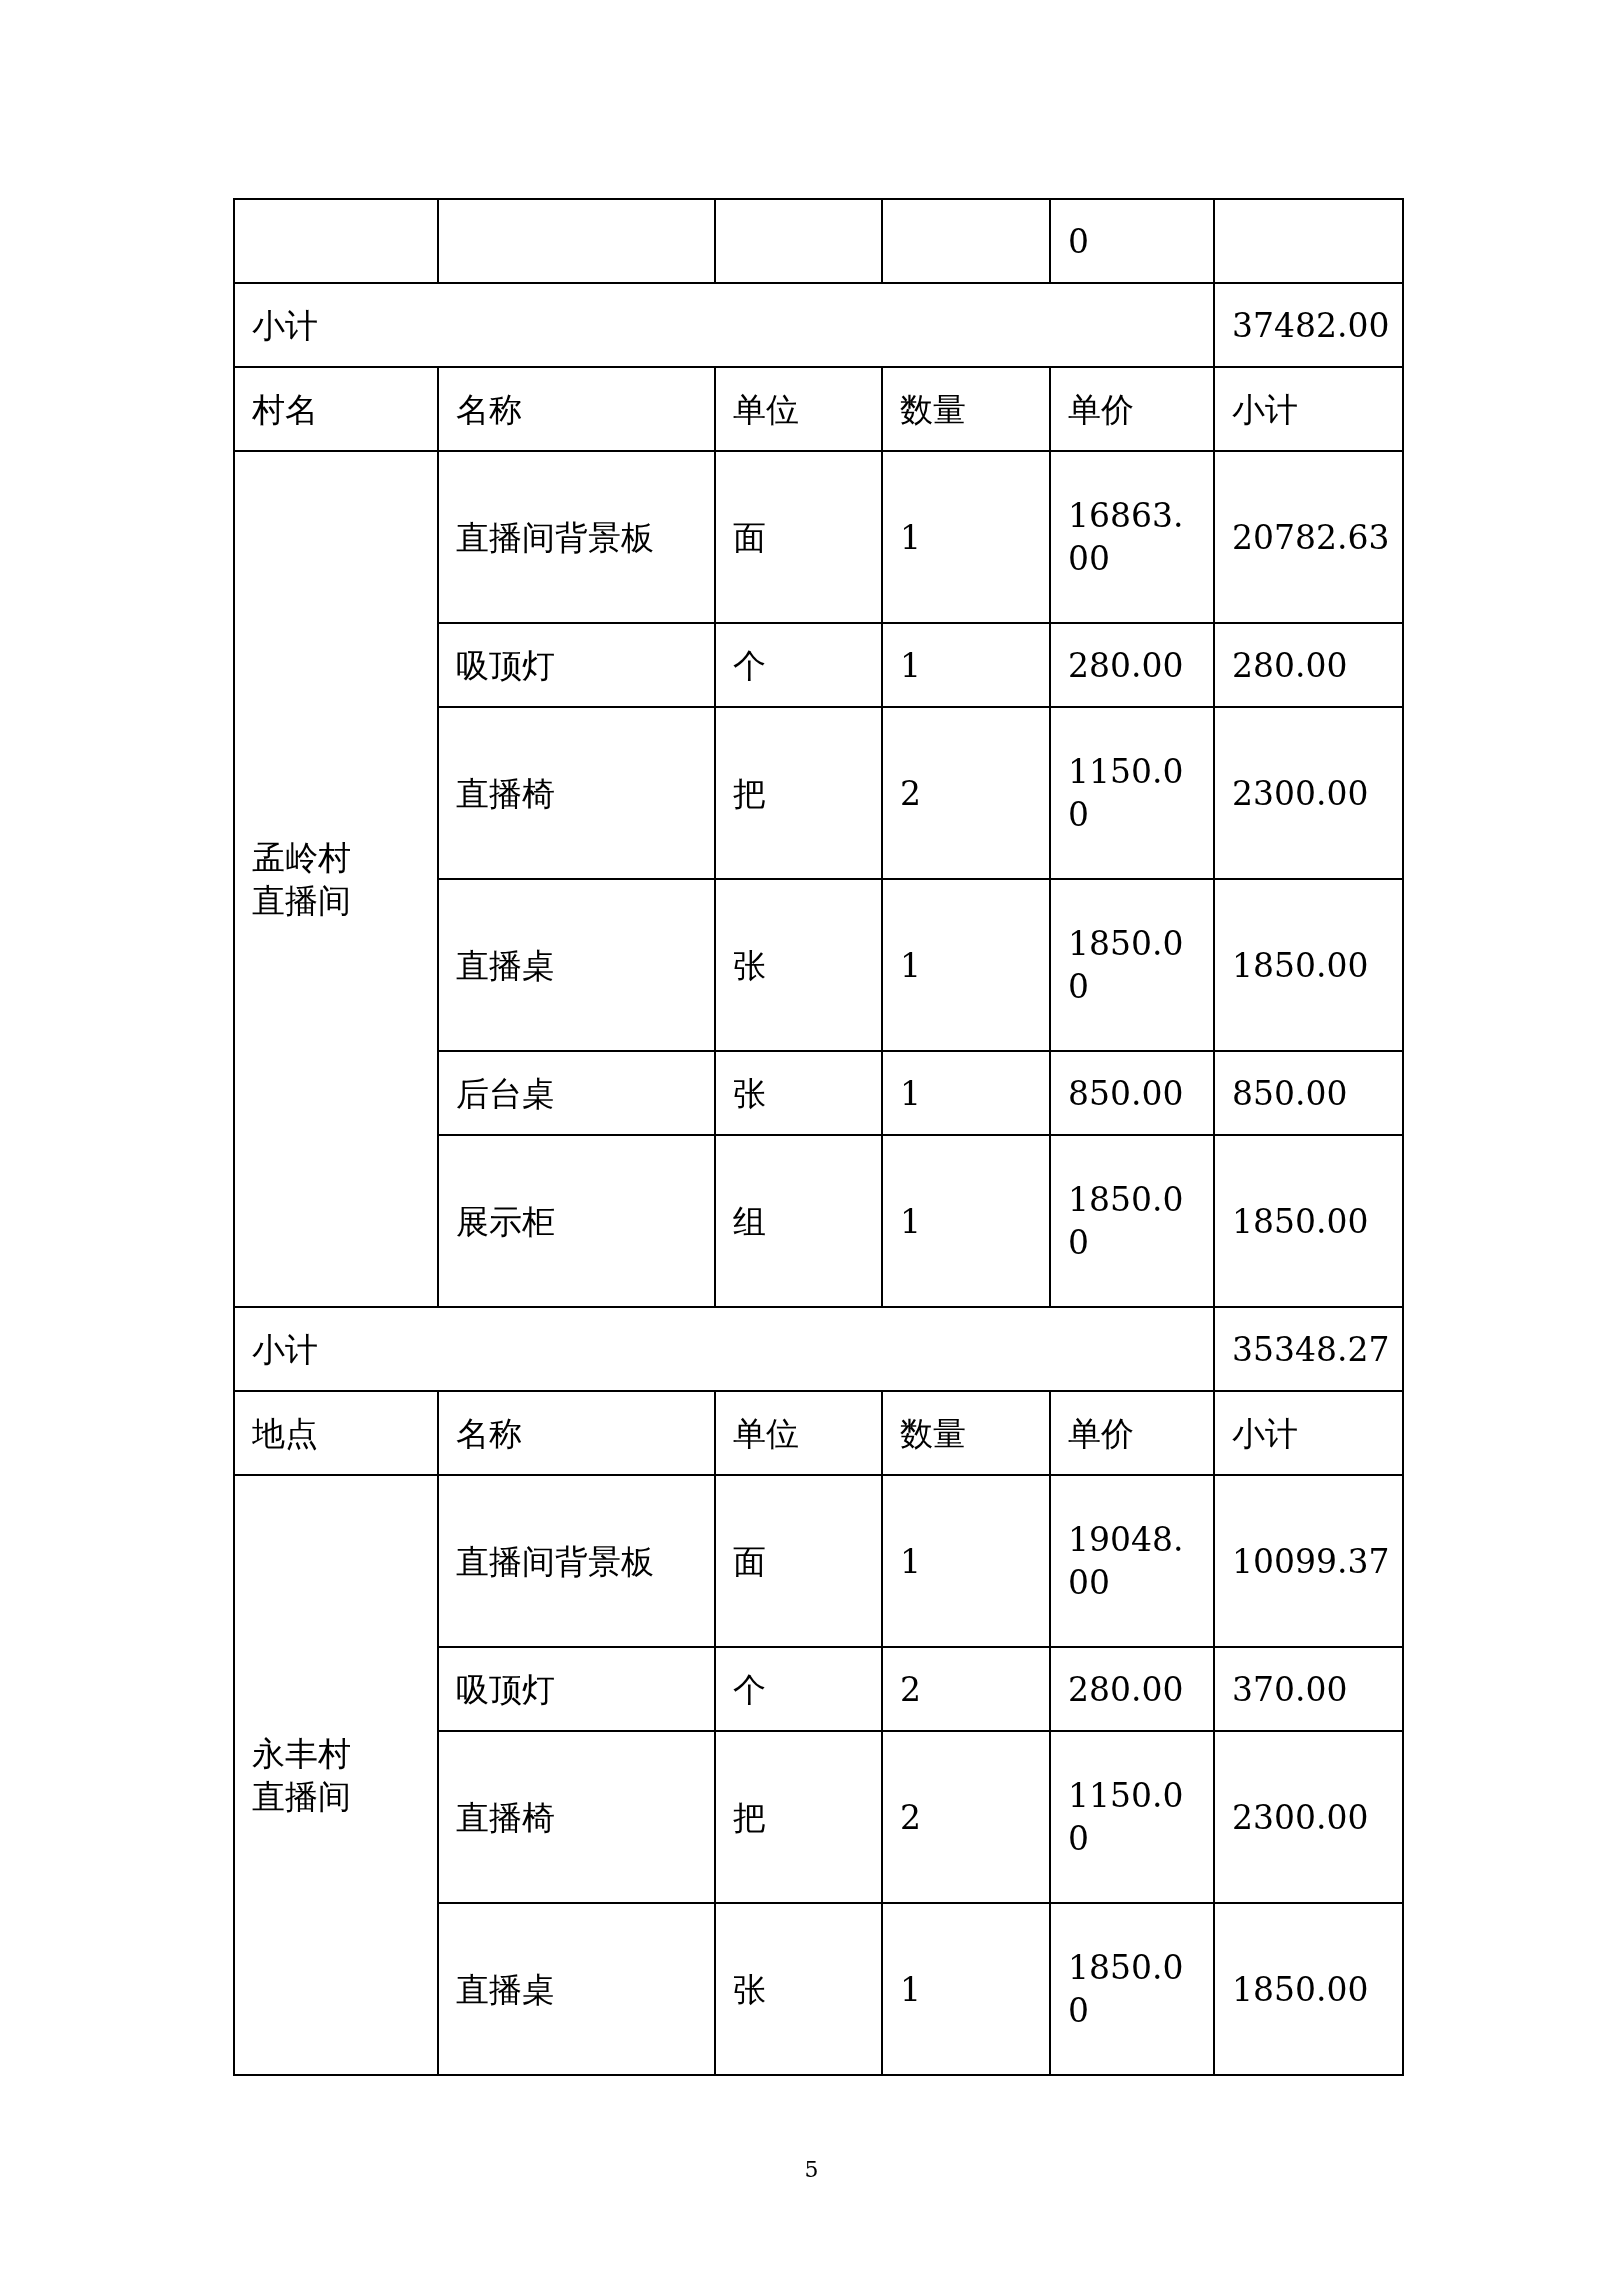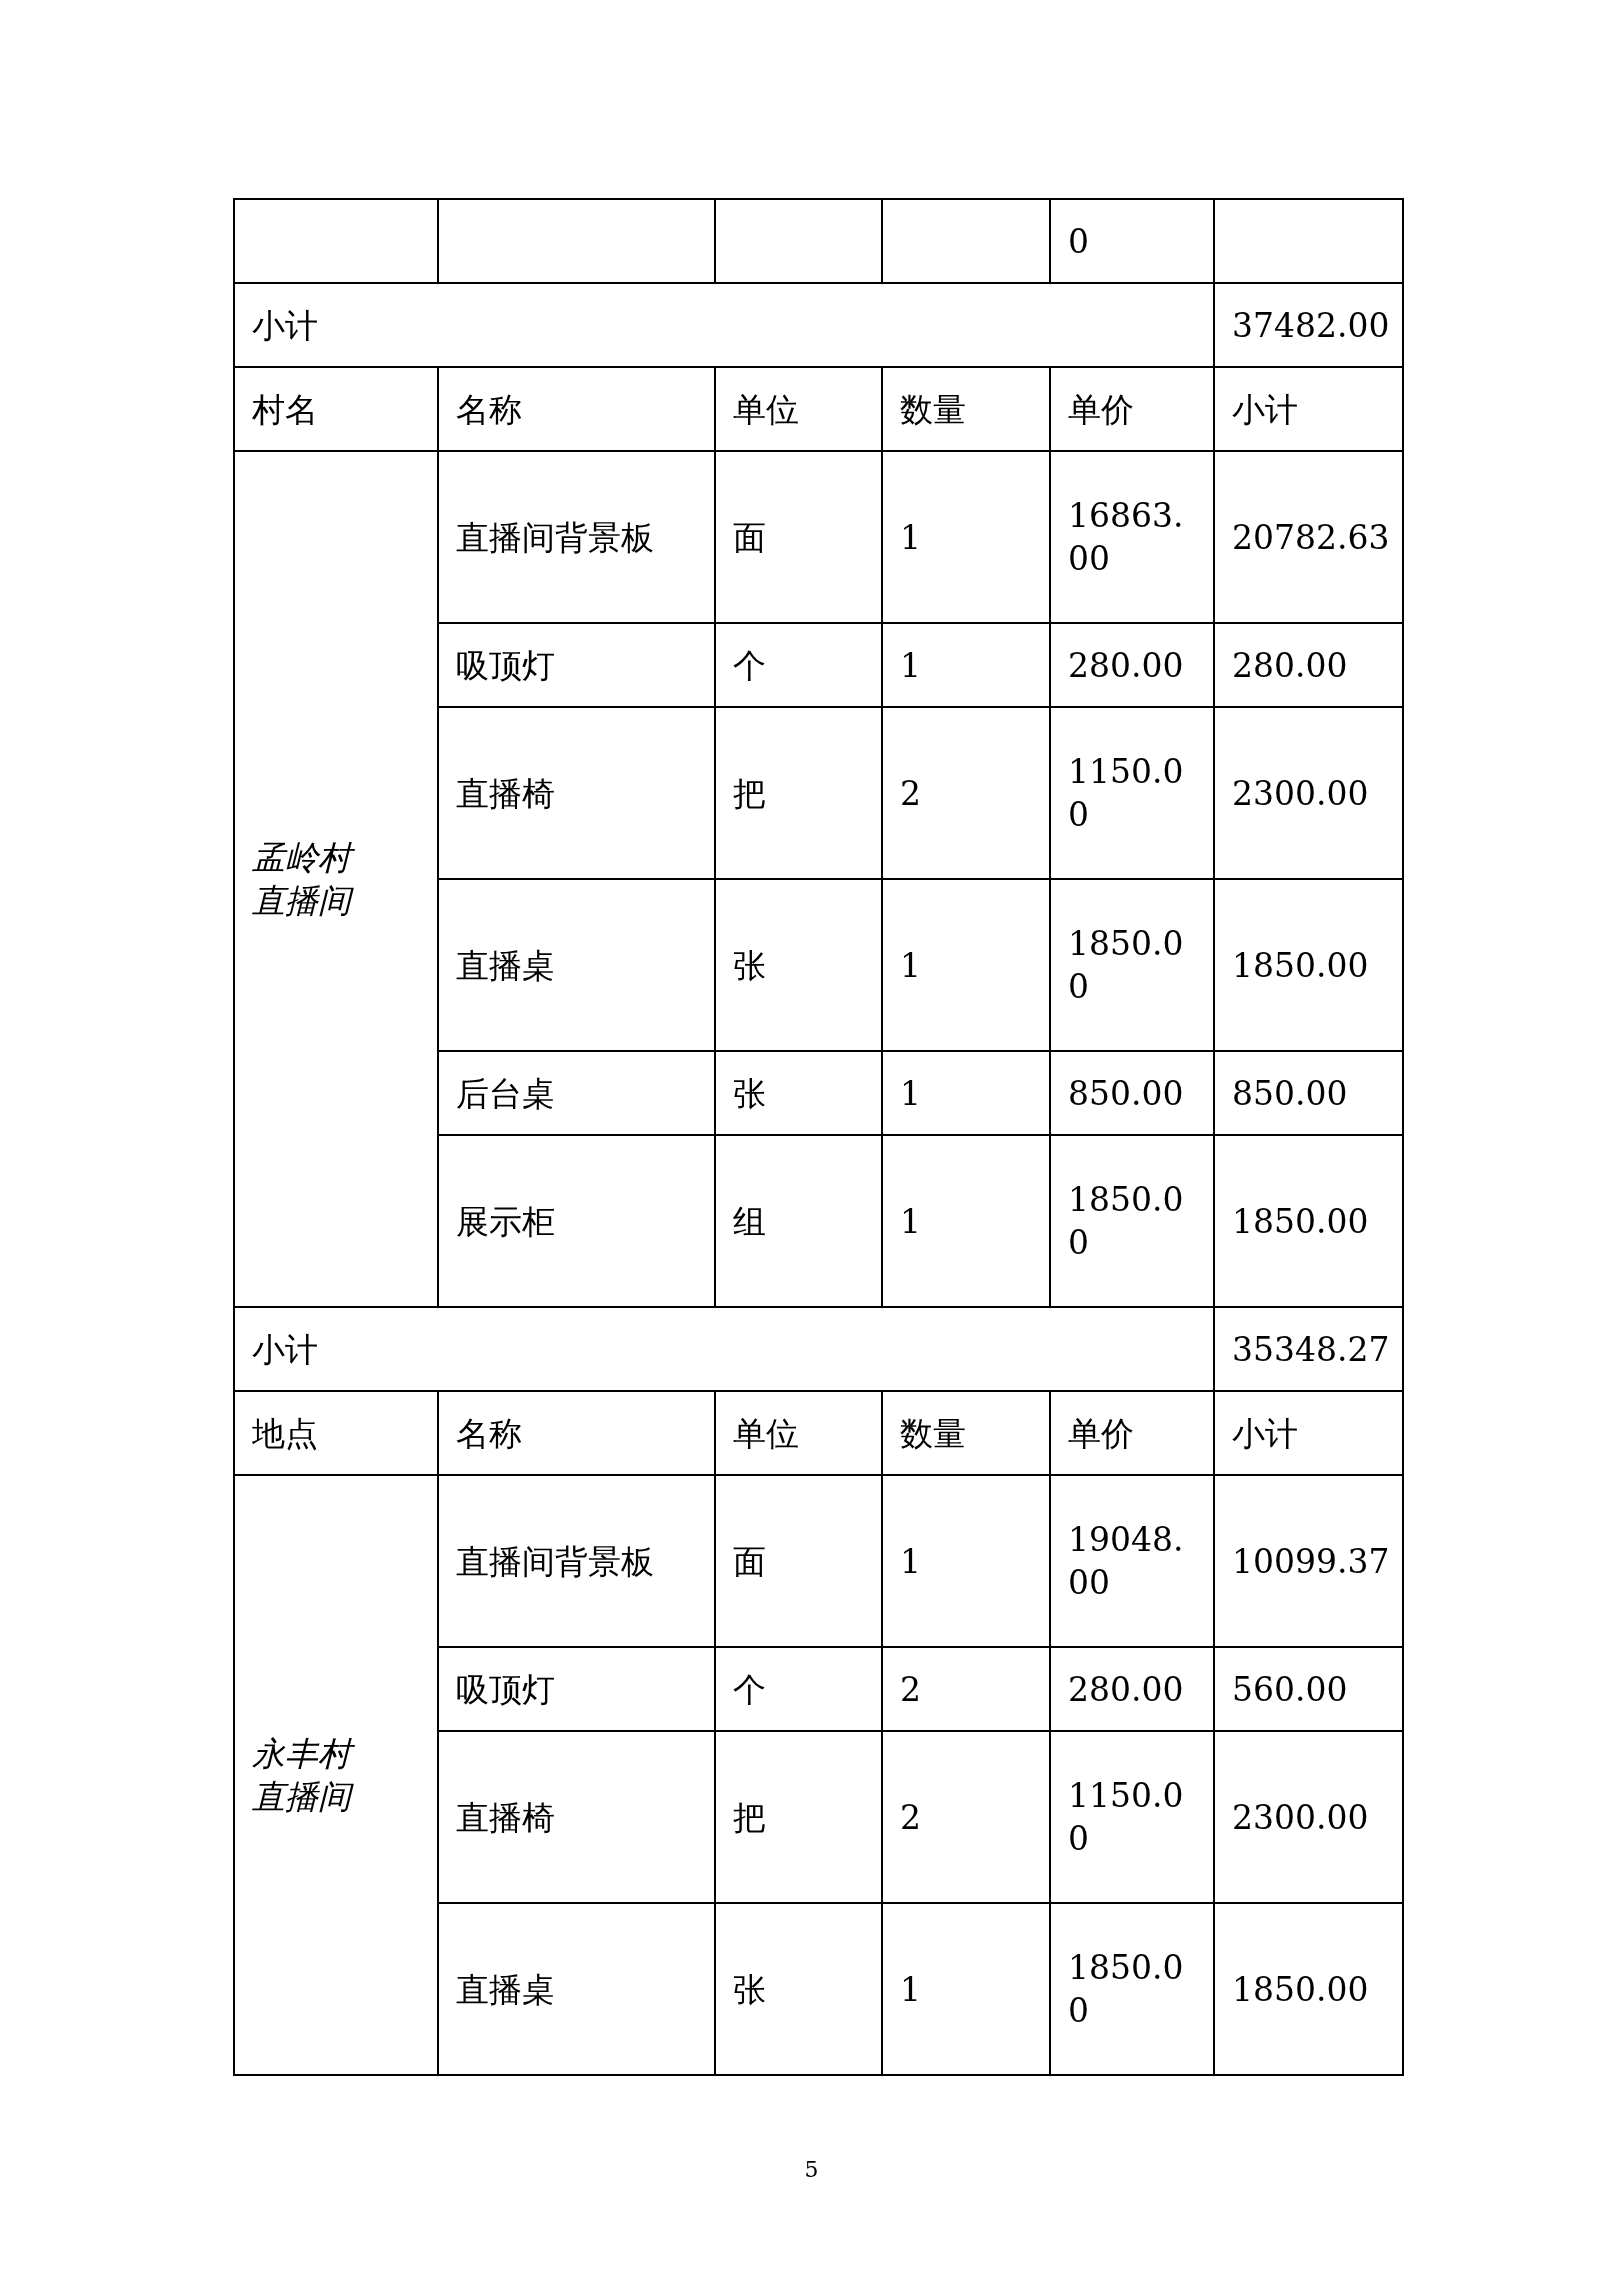--- a/index.html
+++ b/index.html
@@ -6,21 +6,21 @@
   body { width:1623px; height:2295px; position:relative; overflow:hidden;
          font-family:"DejaVu Serif","Liberation Serif",serif; color:#000; }
   #page { position:absolute; left:0; top:0; width:1623px; height:2295px; }
   table.doc { position:absolute; left:233px; top:198px; border-collapse:collapse;
               table-layout:fixed; width:1169px; }
   table.doc td { border:2.6px solid #000; padding:0 0 0 17px; vertical-align:middle;
                  font-size:33px; line-height:43px; text-align:left; overflow:hidden; }
   .r1 { height:84px; }
   .r2 { height:172px; }
   .wrap { word-break:break-all; line-height:86px; }
-  .village { line-height:86px;font-style:italic; }
+  .village { line-height:86px; }
   .pagenum { position:absolute; top:2157px; left:0; width:1623px; text-align:center;
              font-size:22px; }
 </style>
 </head>
 <body>
 
 <div id="page">
 <table class="doc">
   <colgroup>
     <col style="width:204px">
@@ -115,21 +115,21 @@
       <td>面</td>
       <td>1</td>
       <td class="wrap"><span>19048.</span><br><span>00</span></td>
       <td>10099.37</td>
     </tr>
     <tr class="r1">
       <td>吸顶灯</td>
       <td>个</td>
       <td>2</td>
       <td>280.00</td>
-      <td>560.00</td>
+      <td>370.00</td>
     </tr>
     <tr class="r2">
       <td>直播椅</td>
       <td>把</td>
       <td>2</td>
       <td class="wrap"><span>1150.0</span><br><span>0</span></td>
       <td>2300.00</td>
     </tr>
     <tr class="r2">
       <td>直播桌</td>

